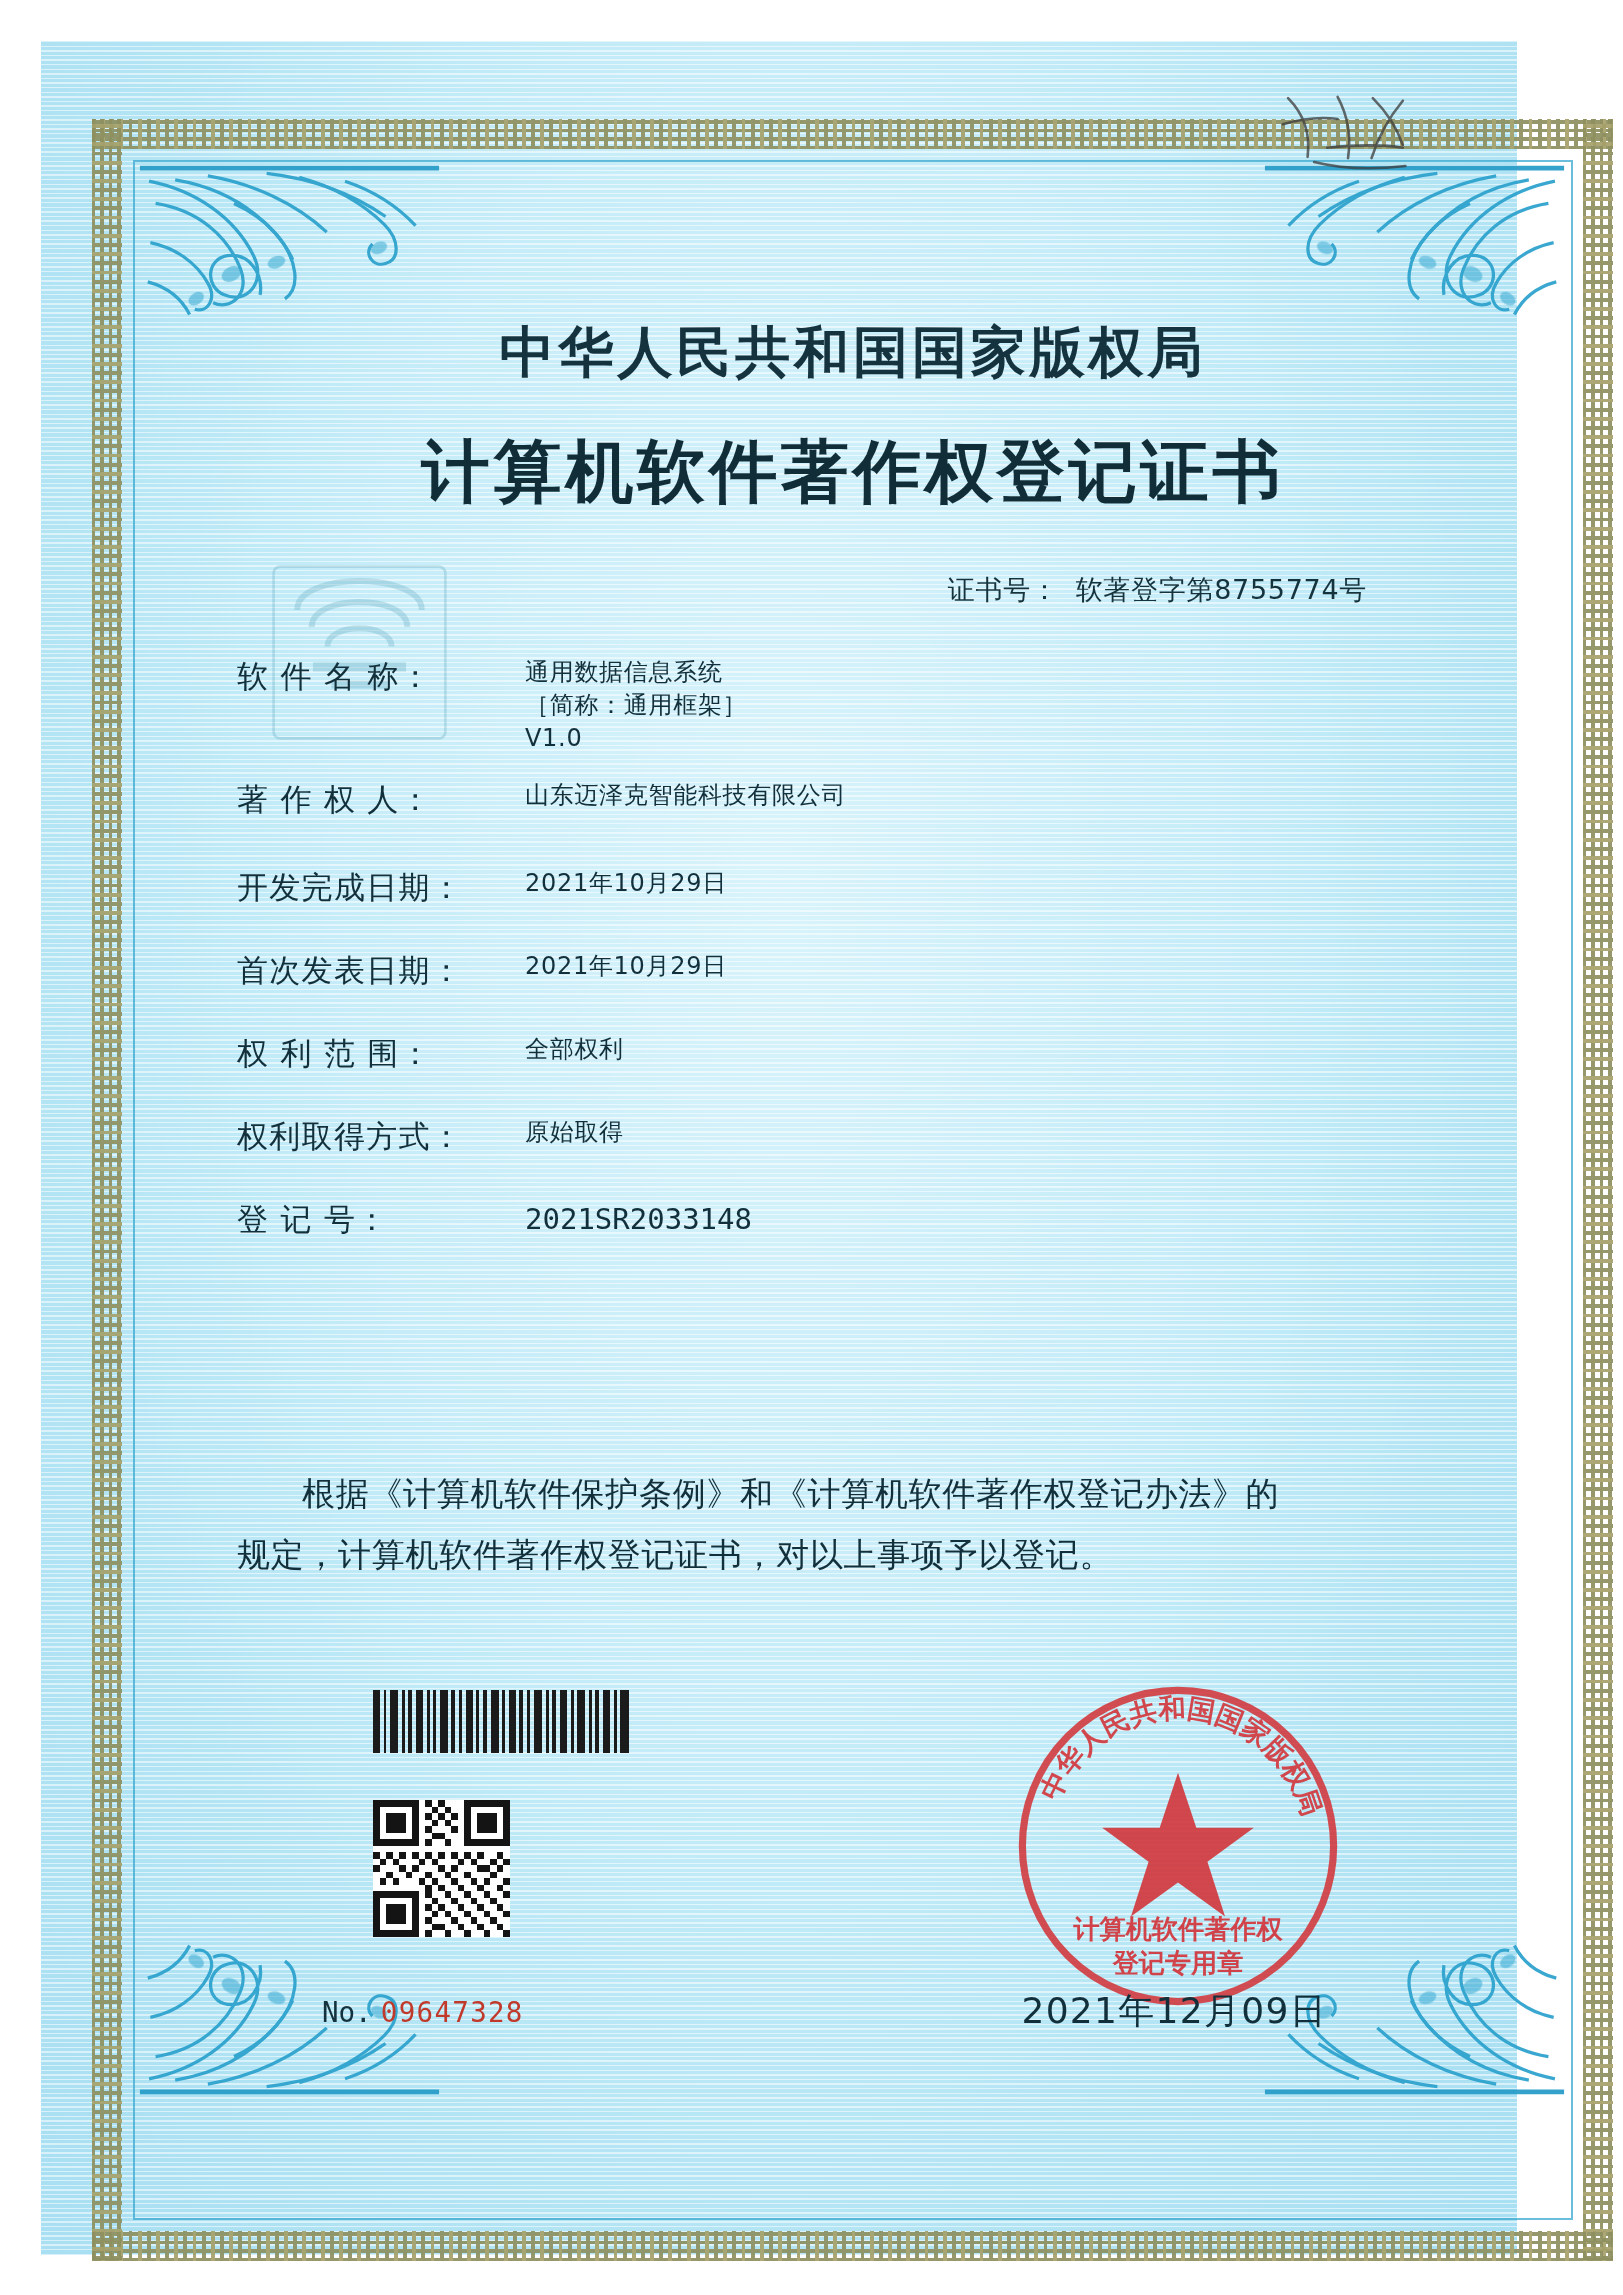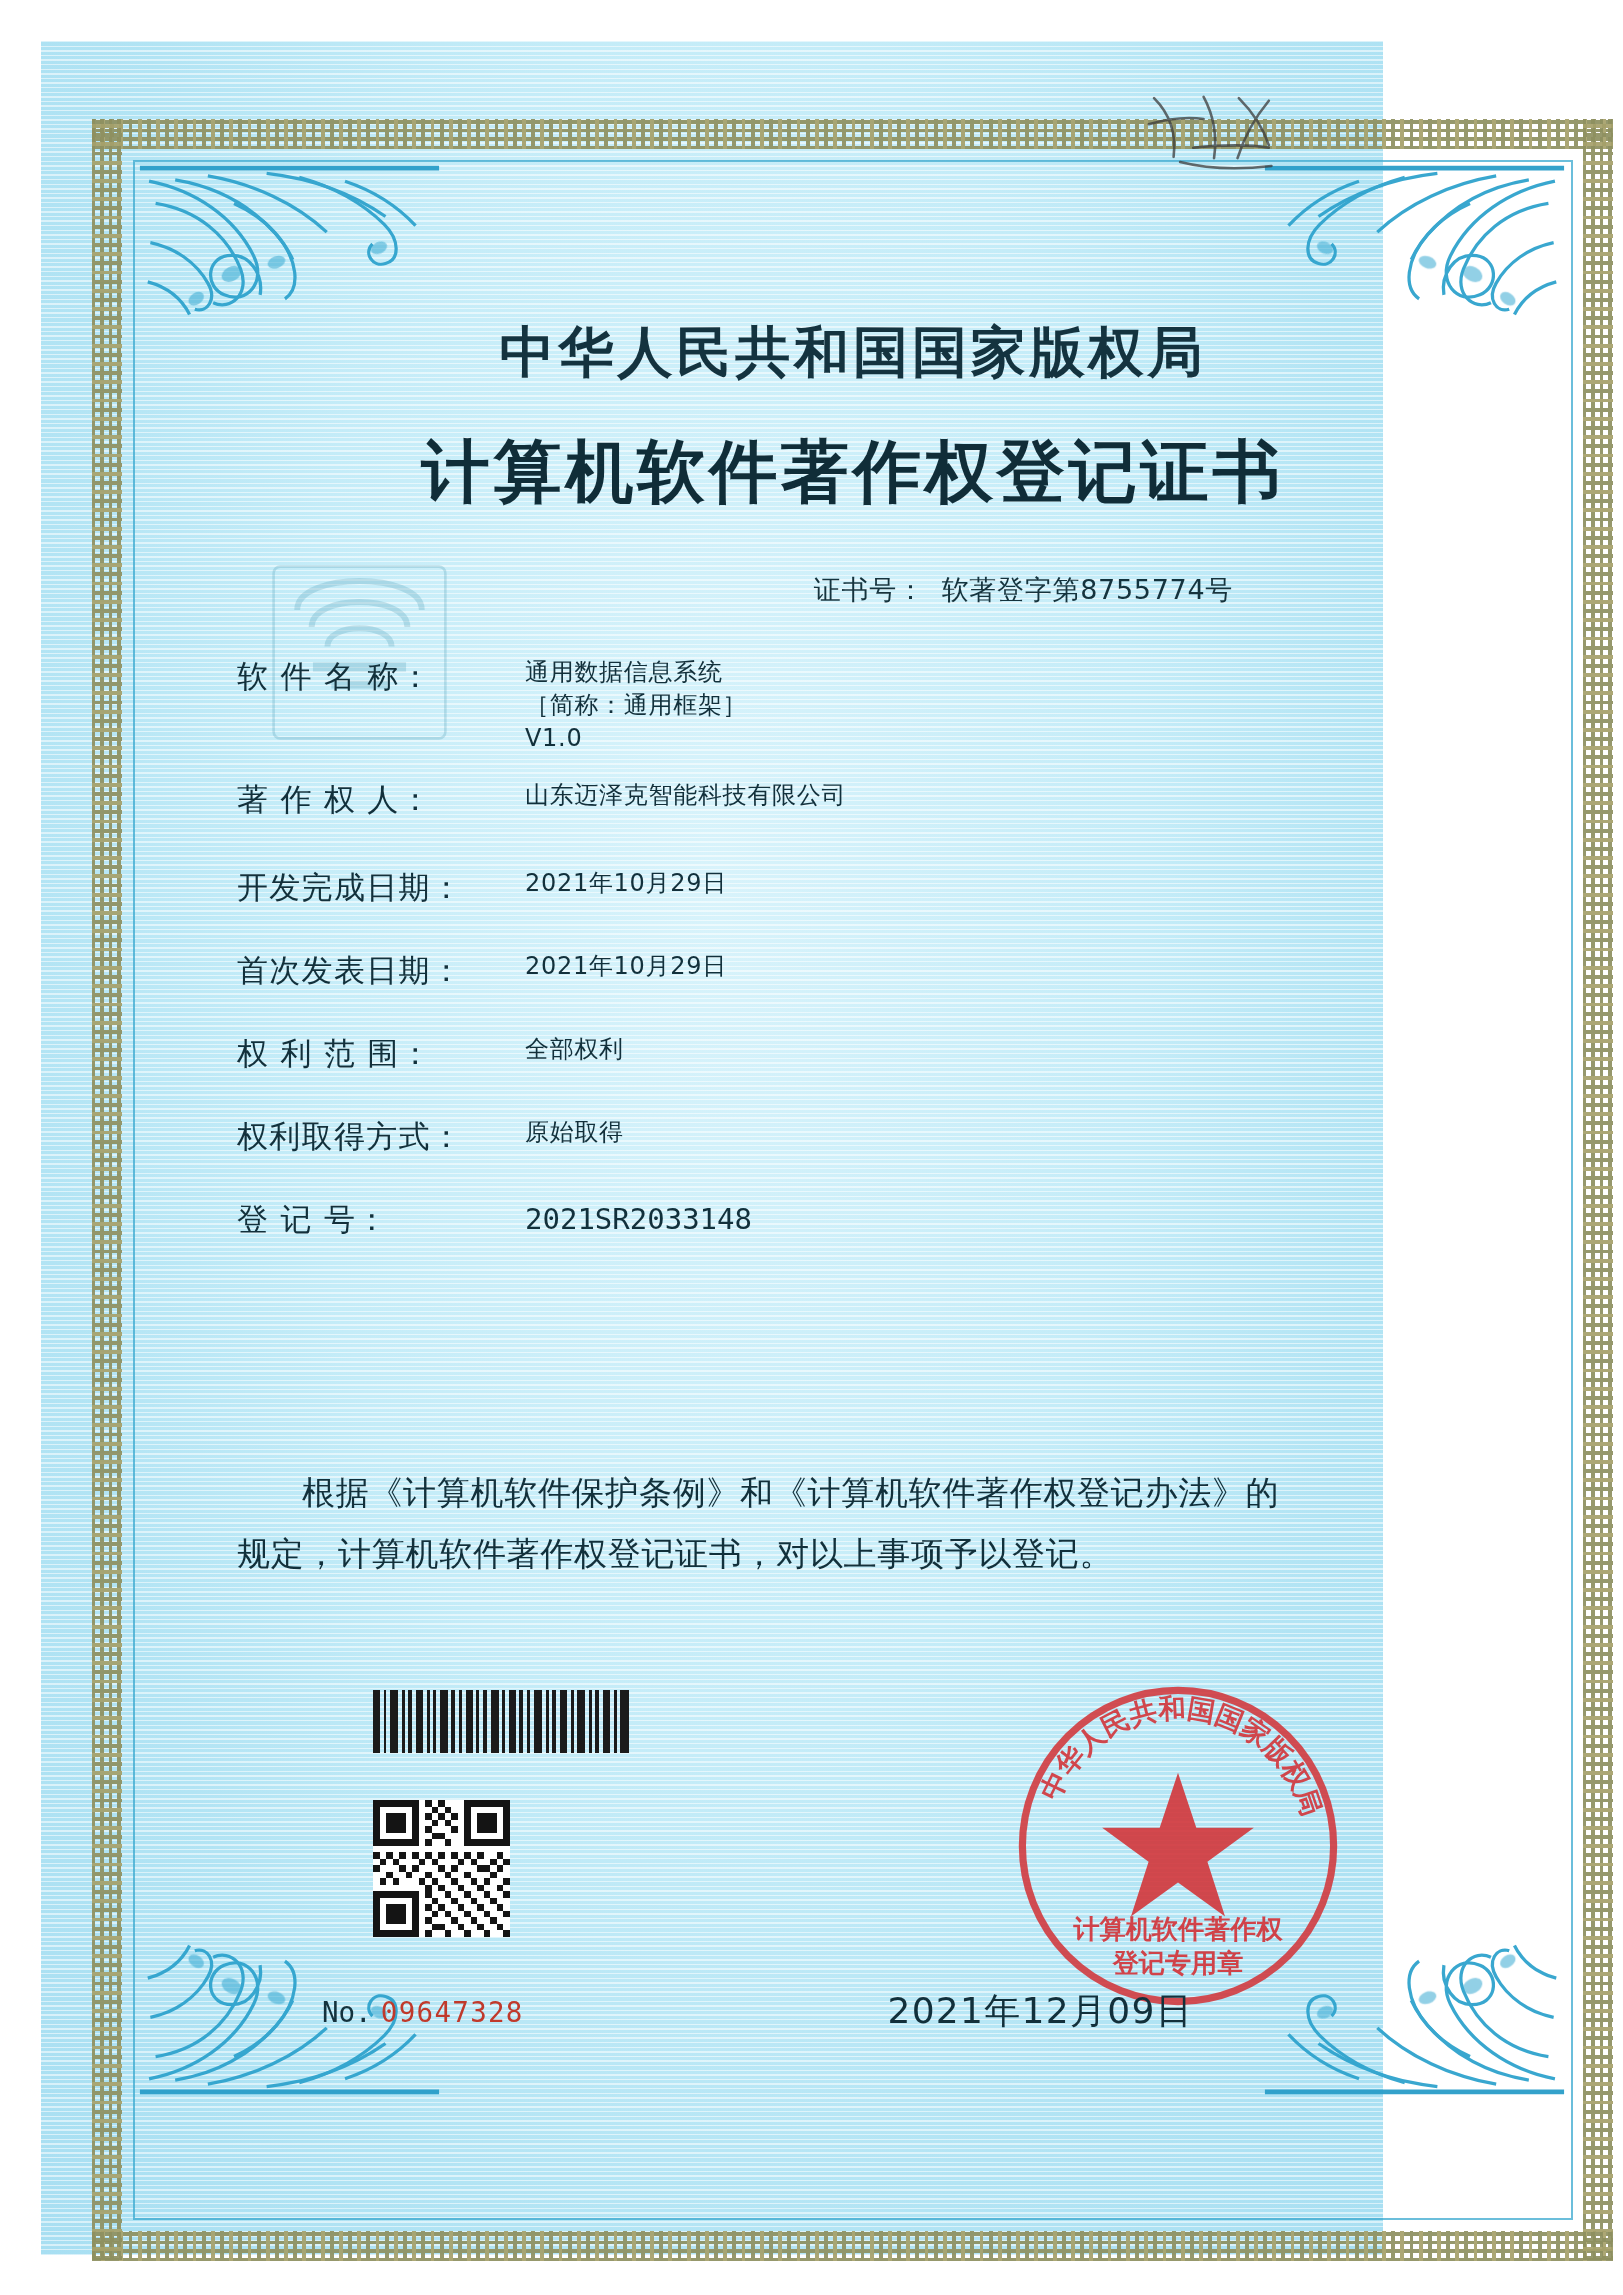--- a/index.html
+++ b/index.html
@@ -17,21 +17,21 @@
     height: 2295px;
     background: #ffffff;
     overflow: hidden;
   }
 
   
   .cert {
     position: absolute;
     left: 41px;
     top: 41px;
-    width: 1342px;
+    width: 1476px;
     height: 2214px;
     background:
       repeating-linear-gradient(0deg, rgba(255,255,255,0.55) 0px, rgba(255,255,255,0.55) 1.3px, rgba(0,0,0,0) 1.3px, rgba(0,0,0,0) 4.6px),
       radial-gradient(ellipse at 50% 38%, #d8f3fb 0%, #c4ecf8 45%, #b2e4f4 72%, #a8dff2 100%);
   }
   .gk {
     position: absolute;
     background:
       repeating-linear-gradient(90deg,
         #8e9060 0px, #8e9060 3.9px,
@@ -176,21 +176,21 @@
   .row.title-row { margin-bottom: 23.5px; }
   .row.gap-lg { margin-top: 46px; }
   .row.spaced { margin-bottom: 41px; }
 
   
   .statement {
     position: absolute;
     left: 196px;
     top: 1422px;
     width: 1229px;
-    font-family: Liberation Serif, serif;
+    font-family: Liberation Sans, sans-serif;
     font-size: 33px;
     color: #12303b;
     line-height: 1.85;
     letter-spacing: 0.7px;
   }
   .statement .indent { display: inline-block; width: 65px; }
 
   
   .barcode {
     position: absolute;

